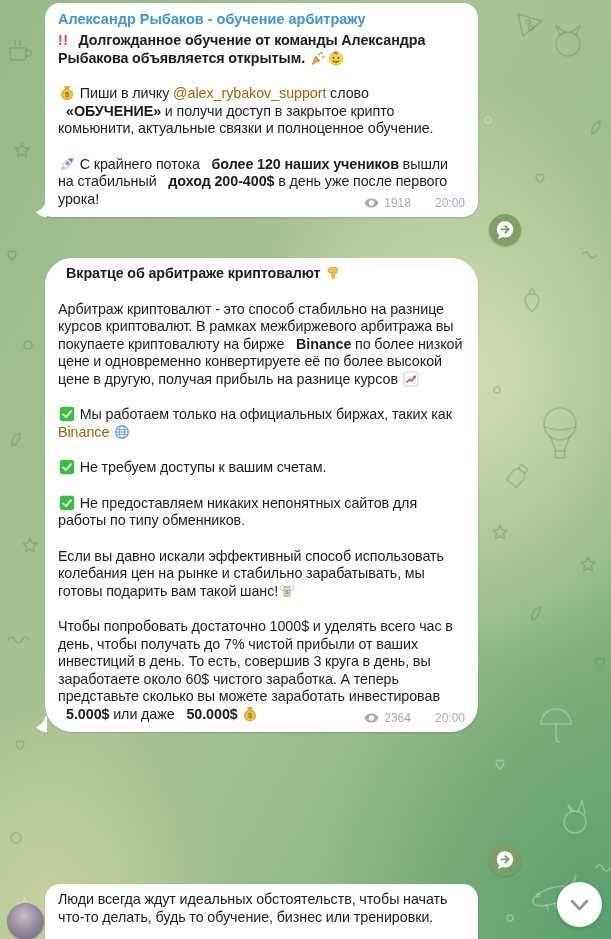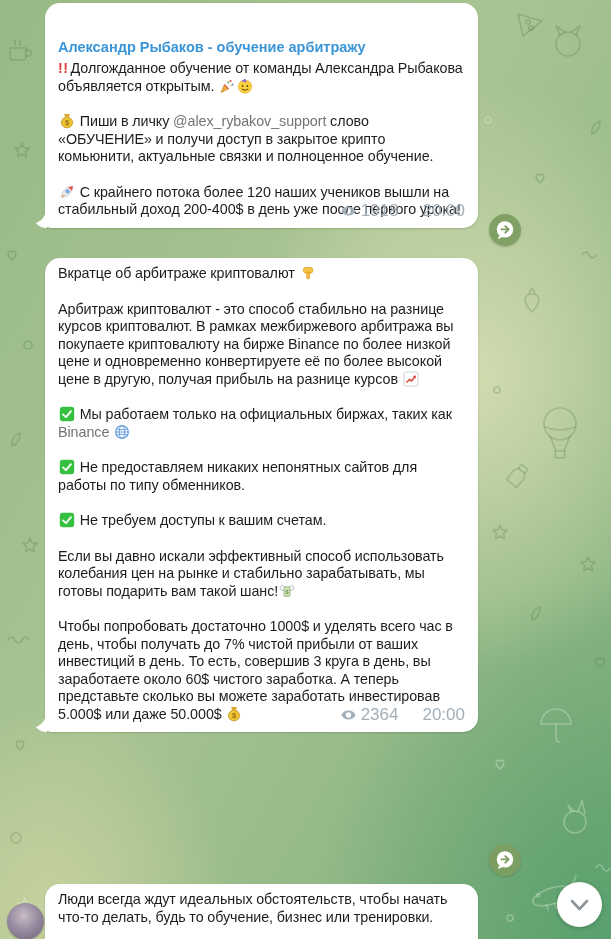--- a/index.html
+++ b/index.html
@@ -17,31 +17,31 @@
   .dl{fill:none;stroke:#eaf3dc;stroke-opacity:.33;stroke-width:1.6;stroke-linecap:round;stroke-linejoin:round;}
 
   .bubble{
     position:absolute;left:45px;width:433px;box-sizing:border-box;
     background:#fff;border-radius:15px 15px 15px 6px;
     padding:7px 13px 9px 13px;z-index:1;
     box-shadow:0 1px 2px rgba(50,75,45,.22);
     color:#1d1d1f;
   }
   .m0{top:3px;}
-  .m1{top:258px;}
+  .m1{top:258px;border-radius:27px;}
   .m2{top:884px;height:70px;border-radius:15px;}
-  .author{color:#3a96d8;font-weight:700;font-size:14.5px;line-height:19px;margin-bottom:3px;cursor:pointer;margin-top:28px;}
+  .author{color:#3a96d8;font-weight:700;font-size:14.5px;line-height:19px;margin-bottom:3px;cursor:pointer;}
   .para{font-size:14.3px;line-height:17.5px;letter-spacing:-0.05px;word-spacing:-0.2px;}
   .para + .para{margin-top:18px;}
-  .b{font-weight:400;}
-  .link{color:#737373;cursor:pointer;}
+  .b{font-weight:700;margin-left:8px;}
+  .link{color:#a16207;cursor:pointer;}
   .em-x{color:#e23d3d;font-weight:800;letter-spacing:.5px;margin-right:2px;}
   .emoji{display:inline-block;width:16px;height:16px;vertical-align:-3px;margin:0 1px;}
   .emoji svg{display:block;width:100%;height:100%;}
-  .meta{position:absolute;right:13px;bottom:7px;display:flex;align-items:center;color:#a3afb8;font-size:17px;}
+  .meta{position:absolute;right:13px;bottom:7px;display:flex;align-items:center;color:#a3afb8;font-size:12px;}
   .meta .eye{display:inline-block;width:15px;height:10px;}
   .meta .eye svg{display:block;}
   .meta .views{margin:0 0 0 5px;}
   .meta .time{margin-left:24px;}
   .tail{position:absolute;left:-9px;bottom:0;width:11px;height:16px;}
 
   .fab{
     position:absolute;width:32px;height:32px;border-radius:50%;
     background:rgba(124,157,98,.95);border:none;padding:0;margin:0;
     display:flex;align-items:center;justify-content:center;z-index:2;cursor:pointer;
@@ -188,25 +188,25 @@
             <path d="M4 8.4 L7 11.2 L12 5.2" fill="none" stroke="#fff" stroke-width="1.8" stroke-linecap="round" stroke-linejoin="round"></path>
           </svg></span><span> Мы работаем только на официальных биржах, таких как </span><span class="link">Binance</span><span> </span><span class="emoji"><svg viewBox="0 0 16 16">
             <circle cx="8" cy="8" r="6.3" fill="none" stroke="#64a0dc" stroke-width="1.3"></circle>
             <ellipse cx="8" cy="8" rx="2.8" ry="6.3" fill="none" stroke="#64a0dc" stroke-width="1"></ellipse>
             <line x1="1.7" y1="8" x2="14.3" y2="8" stroke="#64a0dc" stroke-width="1"></line>
             <path d="M2.5 4.8 C4 6 12 6 13.5 4.8 M2.5 11.2 C4 10 12 10 13.5 11.2" stroke="#64a0dc" fill="none" stroke-width="1"></path>
           </svg></span></div>
       <div class="para"><span class="emoji"><svg viewBox="0 0 16 16">
             <rect x="0.8" y="0.8" width="14.4" height="14.4" rx="3" fill="#35c03f"></rect>
             <path d="M4 8.4 L7 11.2 L12 5.2" fill="none" stroke="#fff" stroke-width="1.8" stroke-linecap="round" stroke-linejoin="round"></path>
-          </svg></span><span> Не предоставляем никаких непонятных сайтов для работы по типу обменников.</span></div>
+          </svg></span><span> Не требуем доступы к вашим счетам.</span></div>
       <div class="para"><span class="emoji"><svg viewBox="0 0 16 16">
             <rect x="0.8" y="0.8" width="14.4" height="14.4" rx="3" fill="#35c03f"></rect>
             <path d="M4 8.4 L7 11.2 L12 5.2" fill="none" stroke="#fff" stroke-width="1.8" stroke-linecap="round" stroke-linejoin="round"></path>
-          </svg></span><span> Не требуем доступы к вашим счетам.</span></div>
+          </svg></span><span> Не предоставляем никаких непонятных сайтов для работы по типу обменников.</span></div>
       <div class="para"><span>Если вы давно искали эффективный способ использовать колебания цен на рынке и стабильно зарабатывать, мы готовы подарить вам такой шанс!</span><span class="emoji"><svg viewBox="0 0 16 16">
             <path d="M1 5 C1 2.6 3.2 1.6 4.8 2.8 L5.6 3.5 L5.6 7.5 C3.2 7.8 1 7.2 1 5 Z" fill="#f3f5f7" stroke="#aeb6bf" stroke-width="0.8"></path>
             <path d="M15 5 C15 2.6 12.8 1.6 11.2 2.8 L10.4 3.5 L10.4 7.5 C12.8 7.8 15 7.2 15 5 Z" fill="#f3f5f7" stroke="#aeb6bf" stroke-width="0.8"></path>
             <rect x="5" y="3.8" width="6" height="9.6" rx="1" fill="#cfe3b4" stroke="#8fac74" stroke-width="0.8"></rect>
             <text x="8" y="10.6" font-size="5.5" text-anchor="middle" fill="#6f8d54" font-weight="bold">$</text>
           </svg></span></div>
       <div class="para"><span>Чтобы попробовать достаточно 1000$ и уделять всего час в день, чтобы получать до 7% чистой прибыли от ваших инвестиций в день. То есть, совершив 3 круга в день, вы заработаете около 60$ чистого заработка. А теперь представьте сколько вы можете заработать инвестировав </span><span class="b">5.000$</span><span> или даже </span><span class="b">50.000$</span><span> </span><span class="emoji"><svg viewBox="0 0 16 16">
             <path d="M5.6 1.6 h4.8 L8.9 4.1 c3 .8 4.7 3 4.7 5.5 a5.6 5.2 0 0 1 -11.2 0 C2.4 7.1 4.1 4.9 7.1 4.1 Z" fill="#ecc335" stroke="#c99b25" stroke-width="0.9"></path>
             <path d="M5.6 1.6 L7.1 4.1 h1.8 L10.4 1.6 Z" fill="#d9a92c"></path>
             <text x="8" y="12.4" font-size="7.5" font-weight="bold" text-anchor="middle" fill="#9a6d10">$</text>

